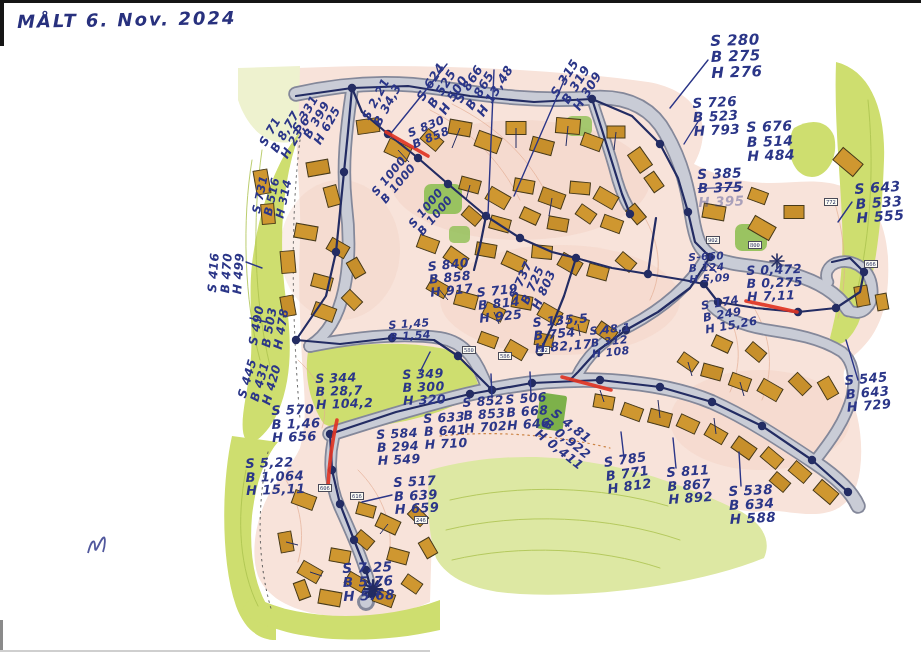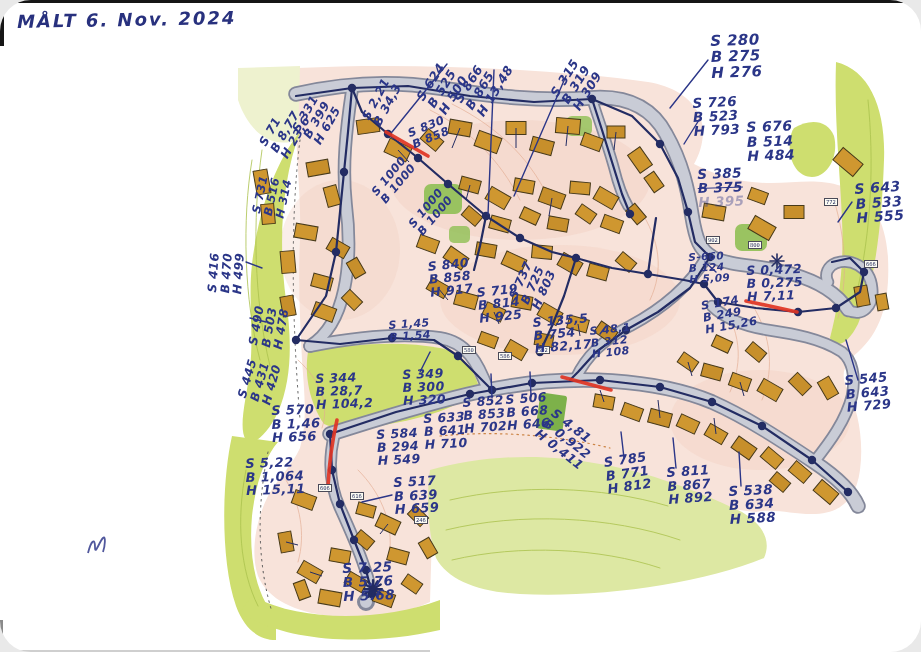--- a/index.html
+++ b/index.html
@@ -1,17 +1,17 @@
 <!DOCTYPE html>
 <html><head>
 <meta charset="utf-8">
 <style>
   html,body{margin:0;padding:0;background:#e9e9e9;}
   #page{position:relative;width:921px;height:652px;background:#ffffff;overflow:hidden;
-        font-family:"DejaVu Sans",sans-serif;border-radius:31px;}
+        font-family:"DejaVu Sans",sans-serif;}
   .edge{position:absolute;}
   #map-svg{position:absolute;left:0;top:0;}
   .anno{position:absolute;font-family:"DejaVu Sans",sans-serif;font-style:italic;font-weight:600;
         color:#2b3688;line-height:1.05;letter-spacing:.4px;transform-origin:left top;white-space:nowrap;}
   .anno .strike{text-decoration:line-through;}
   .anno .faint{opacity:.38;}
   .scan-title{position:absolute;left:17px;top:9px;font-size:18px;font-style:italic;font-weight:600;
         letter-spacing:2px;color:#28317e;transform:rotate(-1deg);}
   .chip{position:absolute;background:#fcfcf4;border:0.5px solid #4a4a58;color:#2a3160;
         font-family:"DejaVu Sans Mono",monospace;font-size:5.5px;line-height:1.15;padding:0 1px;}

